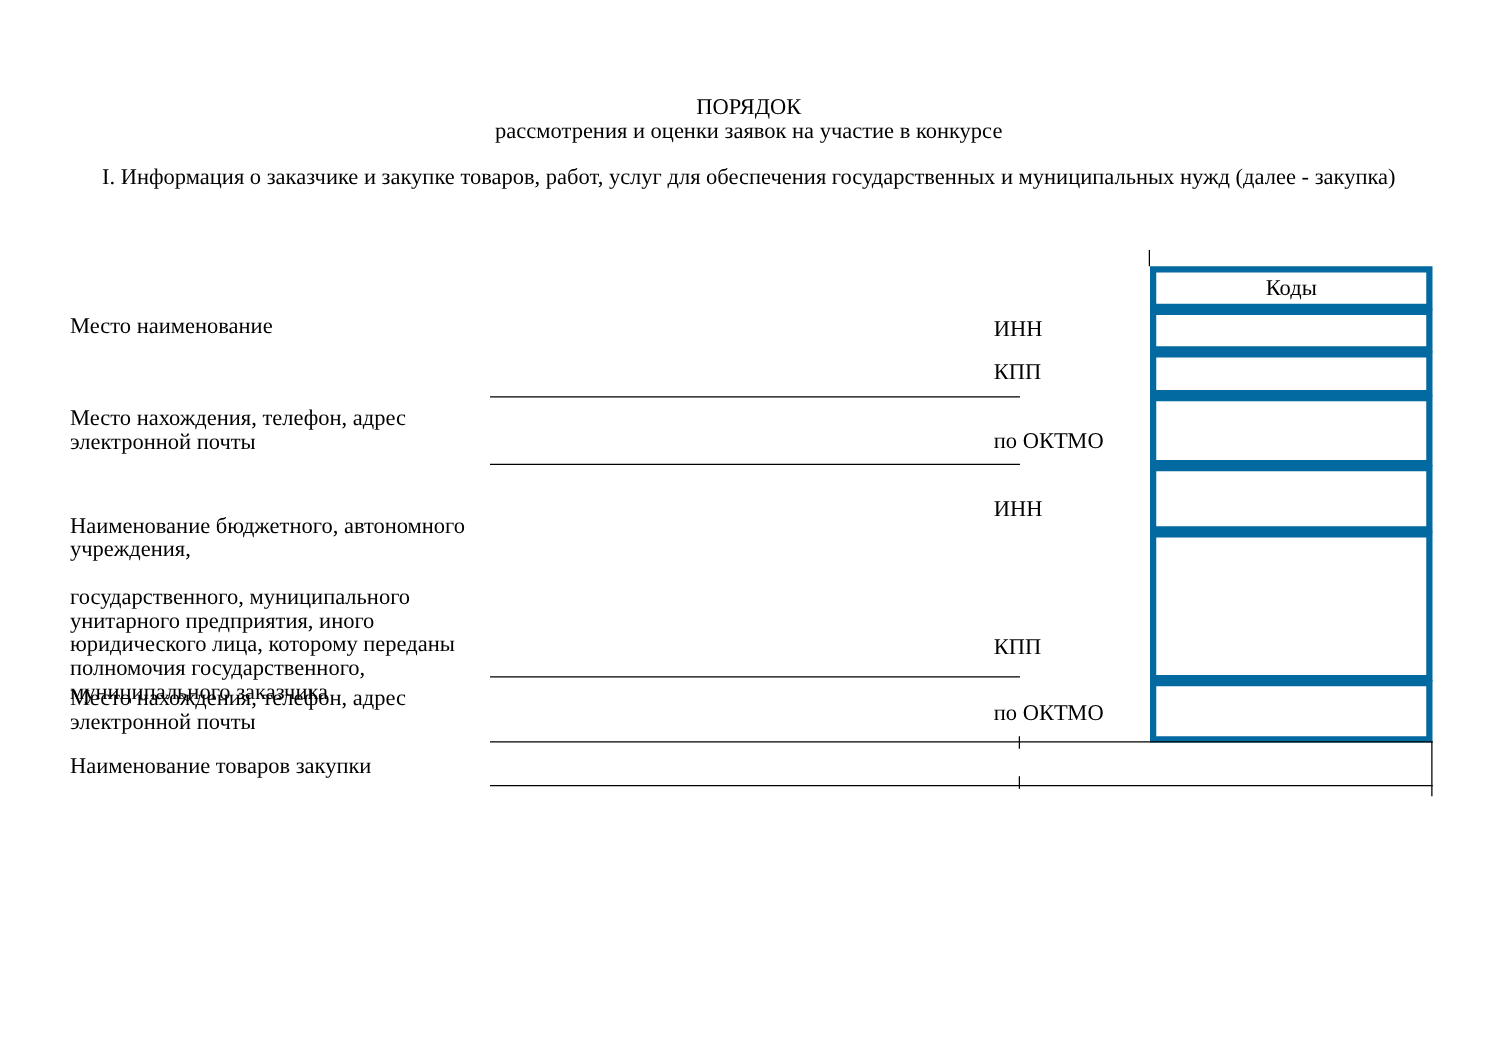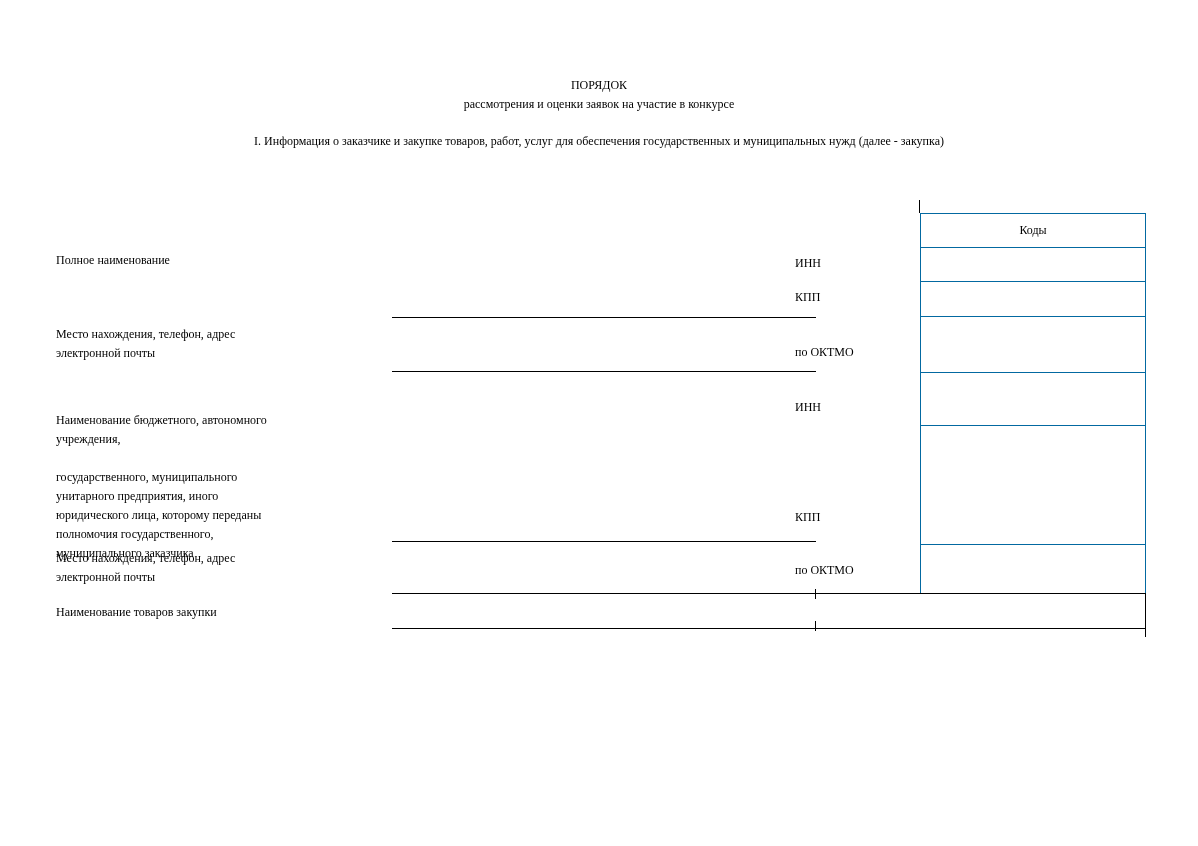--- a/index.html
+++ b/index.html
@@ -2,41 +2,41 @@
 <html><head>
 <meta charset="utf-8">
 <style>
   html, body { margin: 0; padding: 0; background: #fff; }
   .page {
     position: relative;
     width: 1198px;
     height: 846px;
     background: #ffffff;
     font-family: "Liberation Serif", "DejaVu Serif", serif;
-    font-size: 12px;
+    font-size: 18px;
     line-height: 19px;
     color: #000;
     overflow: hidden;
   }
   .abs { position: absolute; }
   .center { left: 0; width: 1198px; text-align: center; }
   .lbl { white-space: pre-line; }
   .code-lbl { text-align: left; white-space: nowrap; }
   .blank {
     left: 392px;
     width: 424px;
     height: 20px;
     border-bottom: 1px solid #000;
   }
   .blank.no-line { border-bottom: none; }
   .cell {
     left: 920px;
     width: 226px;
     box-sizing: border-box;
-    border: 1px solid #0369a1;
+    border: 5px solid #0369a1;
     display: flex;
     align-items: center;
     justify-content: center;
     overflow: hidden;
   }
   .merged-row {
     left: 392px;
     width: 754px;
     height: 36px;
     box-sizing: border-box;
@@ -48,21 +48,21 @@
 </style>
 </head>
 <body>
 
 <div class="page">
 
   <div class="abs center" style="top:76px;">ПОРЯДОК</div>
   <div class="abs center" style="top:132px;">I. Информация о заказчике и закупке товаров, работ, услуг для обеспечения государственных и муниципальных нужд (далее - закупка)</div>
   <div class="abs center" style="top:95px;">рассмотрения и оценки заявок на участие в конкурсе</div>
 
-  <div class="abs lbl" style="left:56px; top:251px; width:370px;">Полное наименование</div>
+  <div class="abs lbl" style="left:56px; top:251px; width:370px;">Место наименование</div>
   <div class="abs lbl" style="left:56px; top:325px; width:370px;">Место нахождения, телефон, адрес
 электронной почты</div>
   <div class="abs lbl" style="left:56px; top:380px; width:370px;margin-top:31px;">Наименование бюджетного, автономного
 учреждения,
 
 государственного, муниципального
 унитарного предприятия, иного
 юридического лица, которому переданы
 полномочия государственного,
 муниципального заказчика</div>

